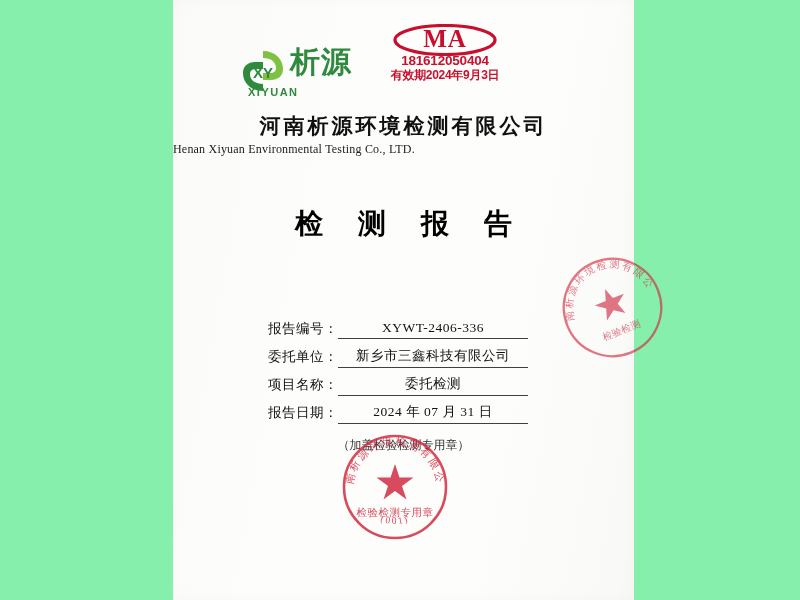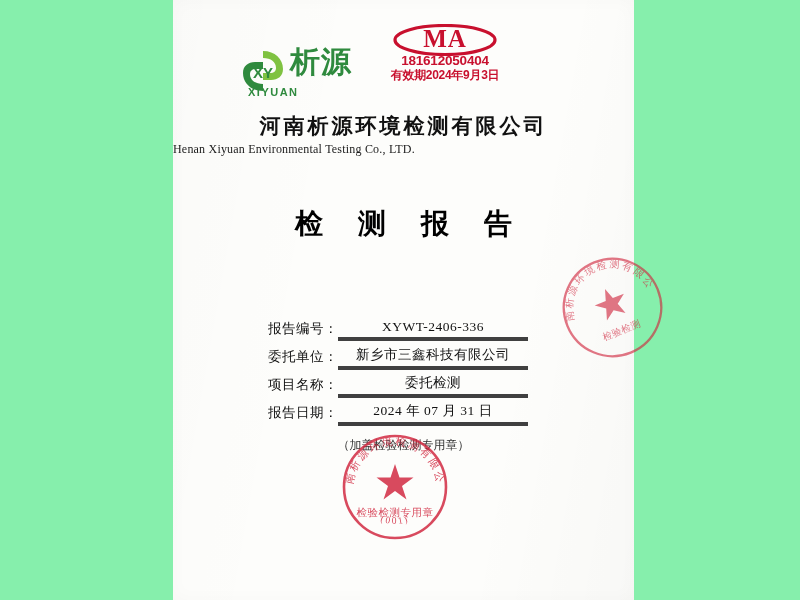--- a/index.html
+++ b/index.html
@@ -180,21 +180,21 @@
   .field-label {
     font-family: "Liberation Serif", serif;
     font-size: 13.5px;
     color: #111;
     white-space: nowrap;
     letter-spacing: 0.5px;
     padding-bottom: 2px;
   }
   .field-value {
     flex: 1;
-    border-bottom: 4px solid #404040;
+    border-bottom: 1px solid #404040;
     text-align: center;
     font-family: "Liberation Serif", serif;
     font-size: 13.5px;
     color: #111;
     padding-bottom: 2px;
     letter-spacing: 0.5px;
   }
 
   
   .seal-note {

